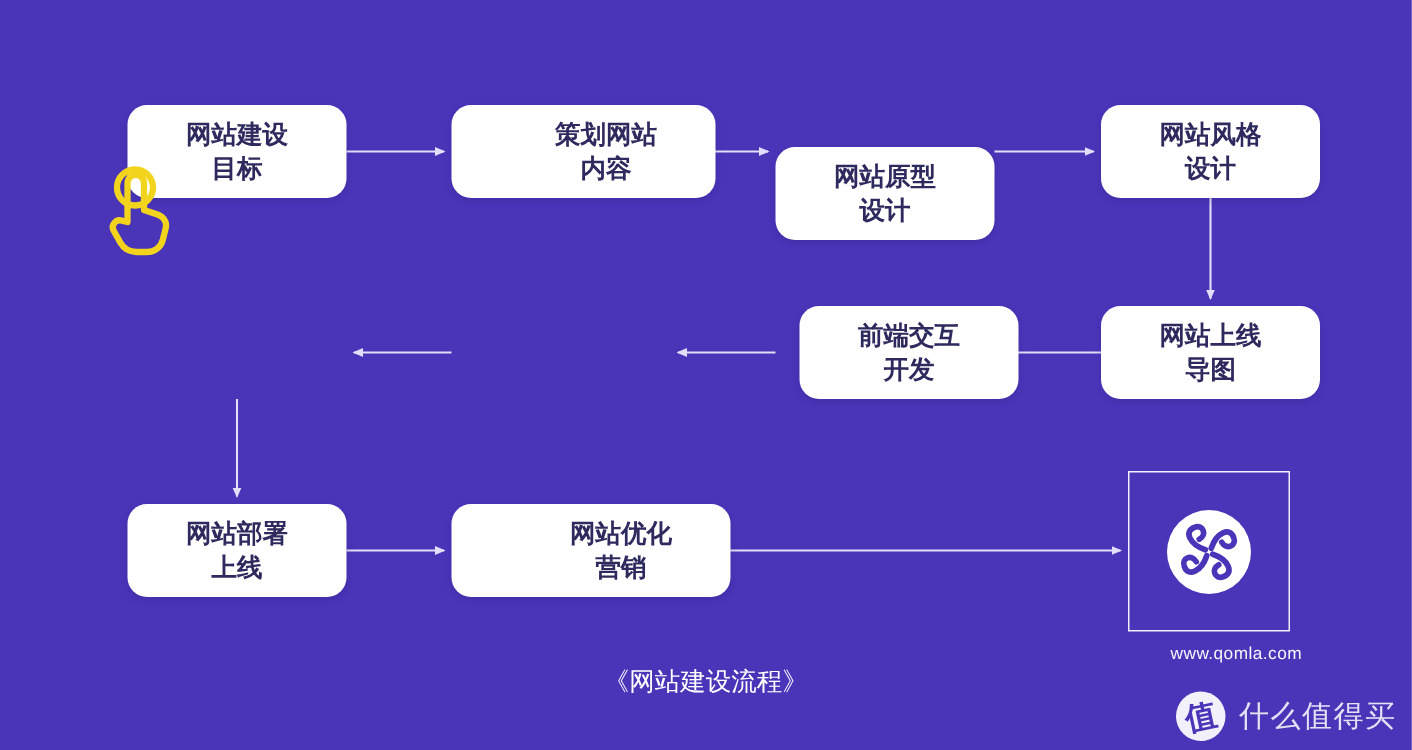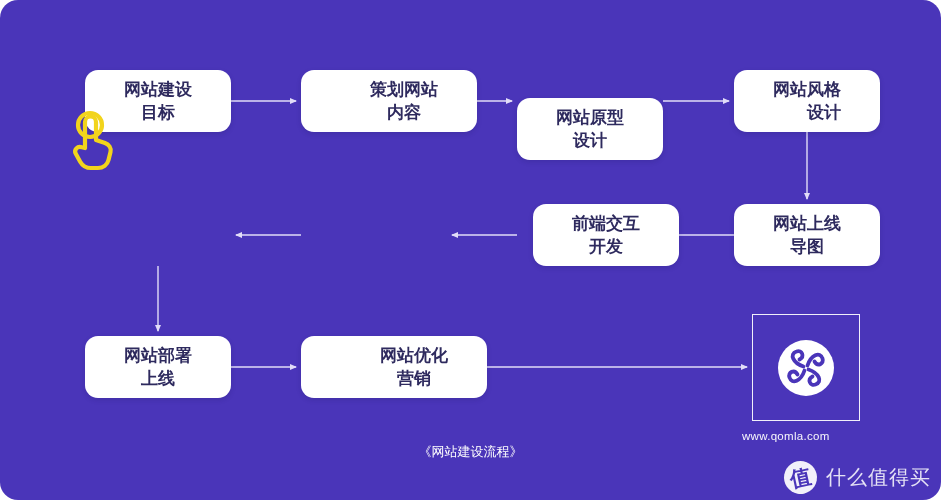--- a/index.html
+++ b/index.html
@@ -4,21 +4,20 @@
 <style>
   html, body { margin: 0; padding: 0; }
   body { font-family: "Liberation Sans", "DejaVu Sans", sans-serif; }
 
   .stage {
     position: relative;
     width: 941px;
     height: 500px;
     background: #4a35b9;
     overflow: hidden;
-    border-radius: 18px;
   }
 
   .connector-layer {
     position: absolute;
     left: 0; top: 0;
     width: 941px; height: 500px;
     pointer-events: none;
   }
 
   .node {
@@ -46,33 +45,33 @@
     border: 1.5px solid rgba(255,255,255,0.92);
     display: flex;
     align-items: center;
     justify-content: center;
   }
 
   .logo-url {
     position: absolute;
     left: 742px; top: 430px;
     width: 126px;
-    text-align: left;
+    text-align: right;
     color: rgba(255,255,255,0.96);
     font-size: 11.5px;
     letter-spacing: 0.3px;
   }
 
   .caption {
     position: absolute;
     left: 0; top: 443px;
     width: 941px;
     text-align: center;
     color: #ffffff;
-    font-size: 13px;
+    font-size: 17px;
   }
 
   .hand-icon {
     position: absolute;
     left: 64px; top: 110px;
     width: 66px; height: 64px;
   }
 
   .watermark {
     position: absolute;
@@ -126,21 +125,21 @@
       <line x1="447" y1="367" x2="747" y2="367" marker-end="url(#arrow)"></line>
     </g>
   </svg>
 
   <div class="node" style="left:85px;  top:70px;">网站建设
 目标</div>
   <div class="node" style="left:301px; top:70px;padding-left:30px;">策划网站
 内容</div>
   <div class="node" style="left:517px; top:70px;margin-top:28px;">网站原型
 设计</div>
-  <div class="node" style="left:734px; top:70px;text-align:right;">网站风格
+  <div class="node" style="left:734px; top:70px;">网站风格
 设计</div>
 
   <div class="node" style="left:533px; top:204px;">前端交互
 开发</div>
   <div class="node" style="left:734px; top:204px;">网站上线
 导图</div>
 
   <div class="node" style="left:85px;  top:336px;">网站部署
 上线</div>
   <div class="node" style="left:301px; top:336px;padding-left:40px;">网站优化

